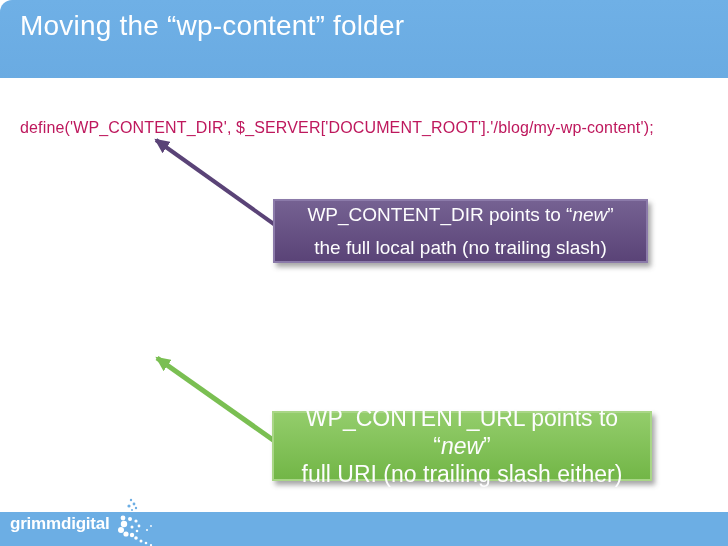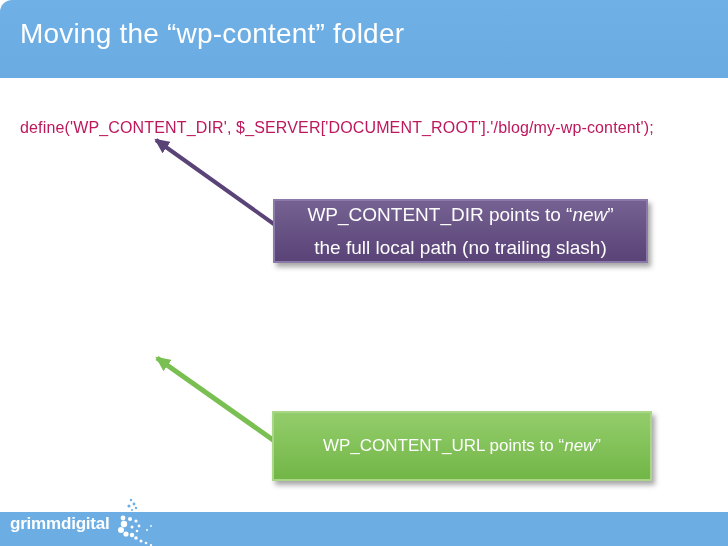--- a/index.html
+++ b/index.html
@@ -10,21 +10,21 @@
     overflow:hidden;
     font-family:"Liberation Sans", sans-serif;
   }
   
   .titlebar{
     position:absolute;left:0;top:0;width:728px;height:78px;
     background:linear-gradient(#6fb0e6,#6aabe2);
     border-radius:12px 0 0 0;
   }
   .titlebar h1{
-    margin:0;padding:18px 0 0 20px;
+    margin:0;padding:10px 0 0 20px;
     font-size:28px;font-weight:400;letter-spacing:0.2px;
     color:#ffffff;
   }
   
   .code{
     position:absolute;
     color:#be185d;
     font-size:16px;letter-spacing:0.15px;
     white-space:nowrap;
     z-index:0;
@@ -47,21 +47,21 @@
   .callout.purple{
     left:273px;top:199px;width:375px;height:64px;
     background:linear-gradient(#756192,#5a4377);
     border:2px solid #8b7aa9;
     justify-content:space-between;
   }
   .callout.green{
     left:272px;top:411px;width:380px;height:70px;
     background:linear-gradient(#93cd6b,#72b647);
     border:2px solid #a9d687;
-    font-size:17px;line-height:28px;
+    font-size:23px;line-height:28px;
   }
   
   .footerbar{
     position:absolute;left:0;top:512px;width:728px;height:34px;
     background:#6caee4;
   }
   .logo{
     position:absolute;left:10px;top:2px;
   }
   .logo-text{
@@ -100,20 +100,21 @@
     <line x1="283" y1="447" x2="157" y2="358" stroke="#7abf52" stroke-width="5" marker-end="url(#headGreen)"></line>
   </svg>
 
   <div class="callout purple">
     <div><span>WP_CONTENT_DIR points to “</span><i>new</i><span>”</span></div>
     <div>the full local path (no trailing slash)</div>
   </div>
 
   <div class="callout green">
     <div><span>WP_CONTENT_URL points to “</span><i>new</i><span>”</span></div>
+    <div>full URI (no trailing slash either)</div>
   </div>
 
   <footer class="footerbar">
     <div class="logo">
       <span class="logo-text">grimmdigital</span>
       <div class="logo-tagline"></div>
     </div>
   </footer>
 
   <svg class="swirl" width="50" height="49" viewBox="0 0 50 49">

